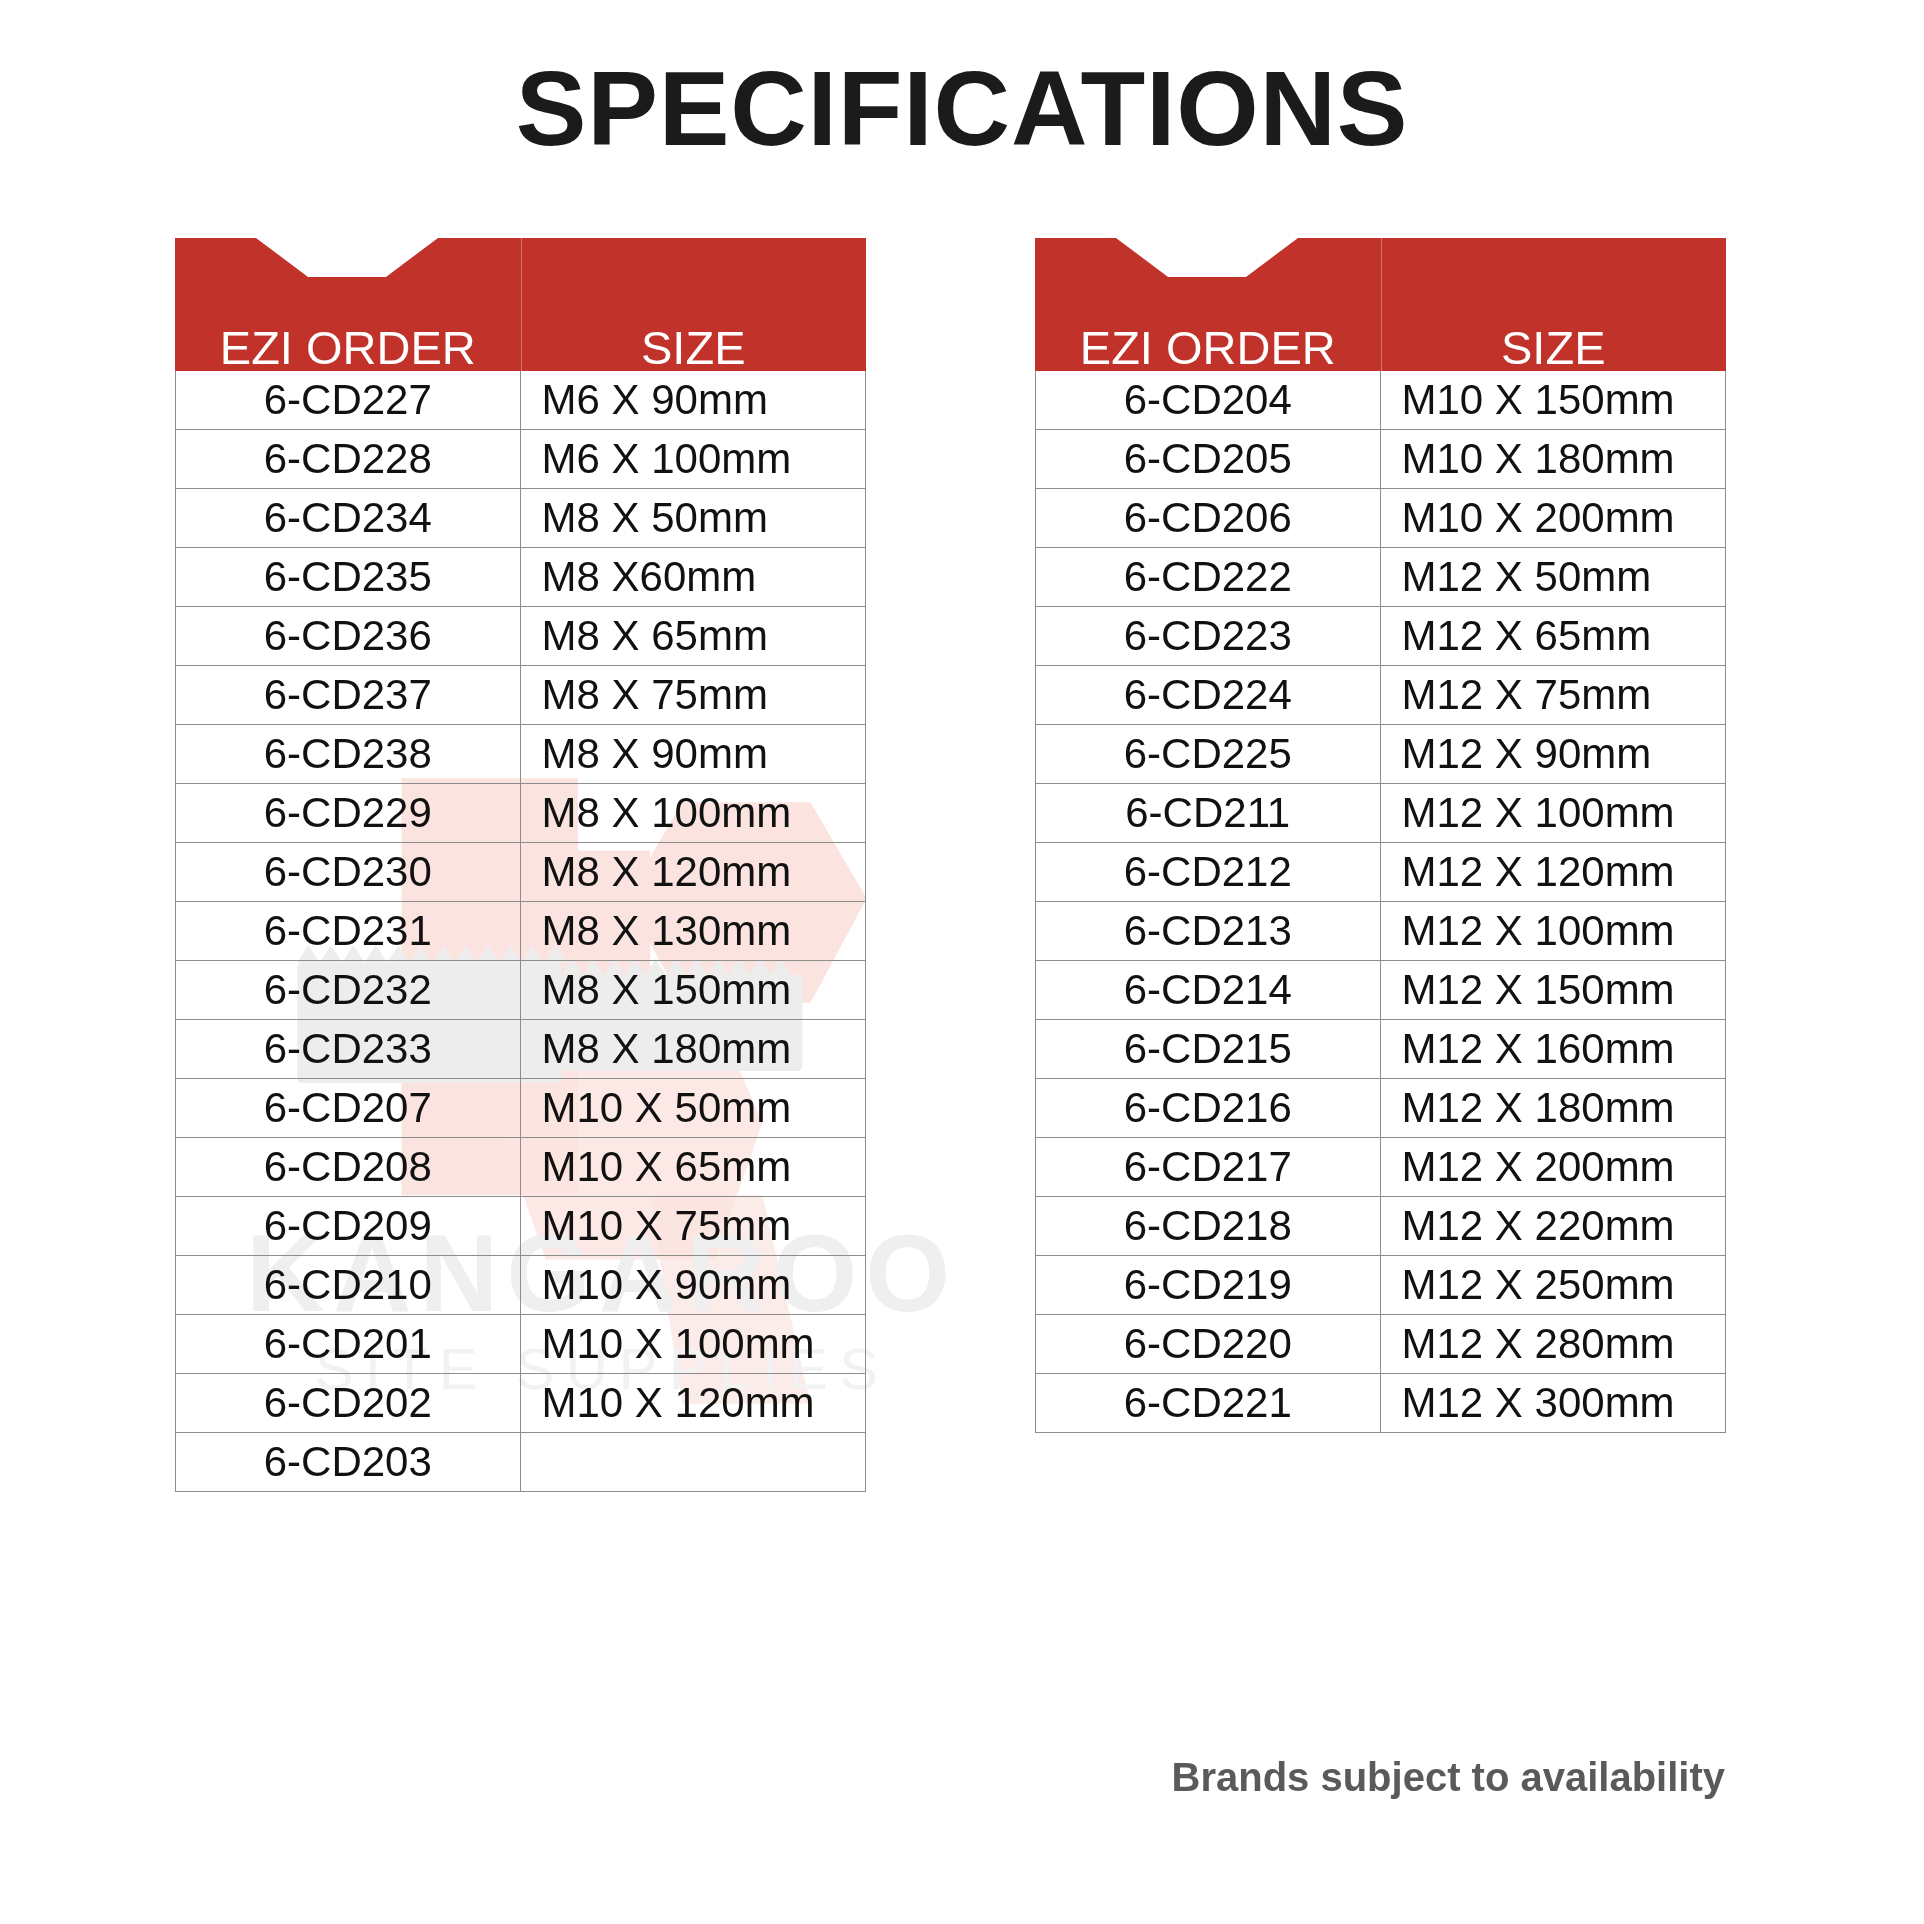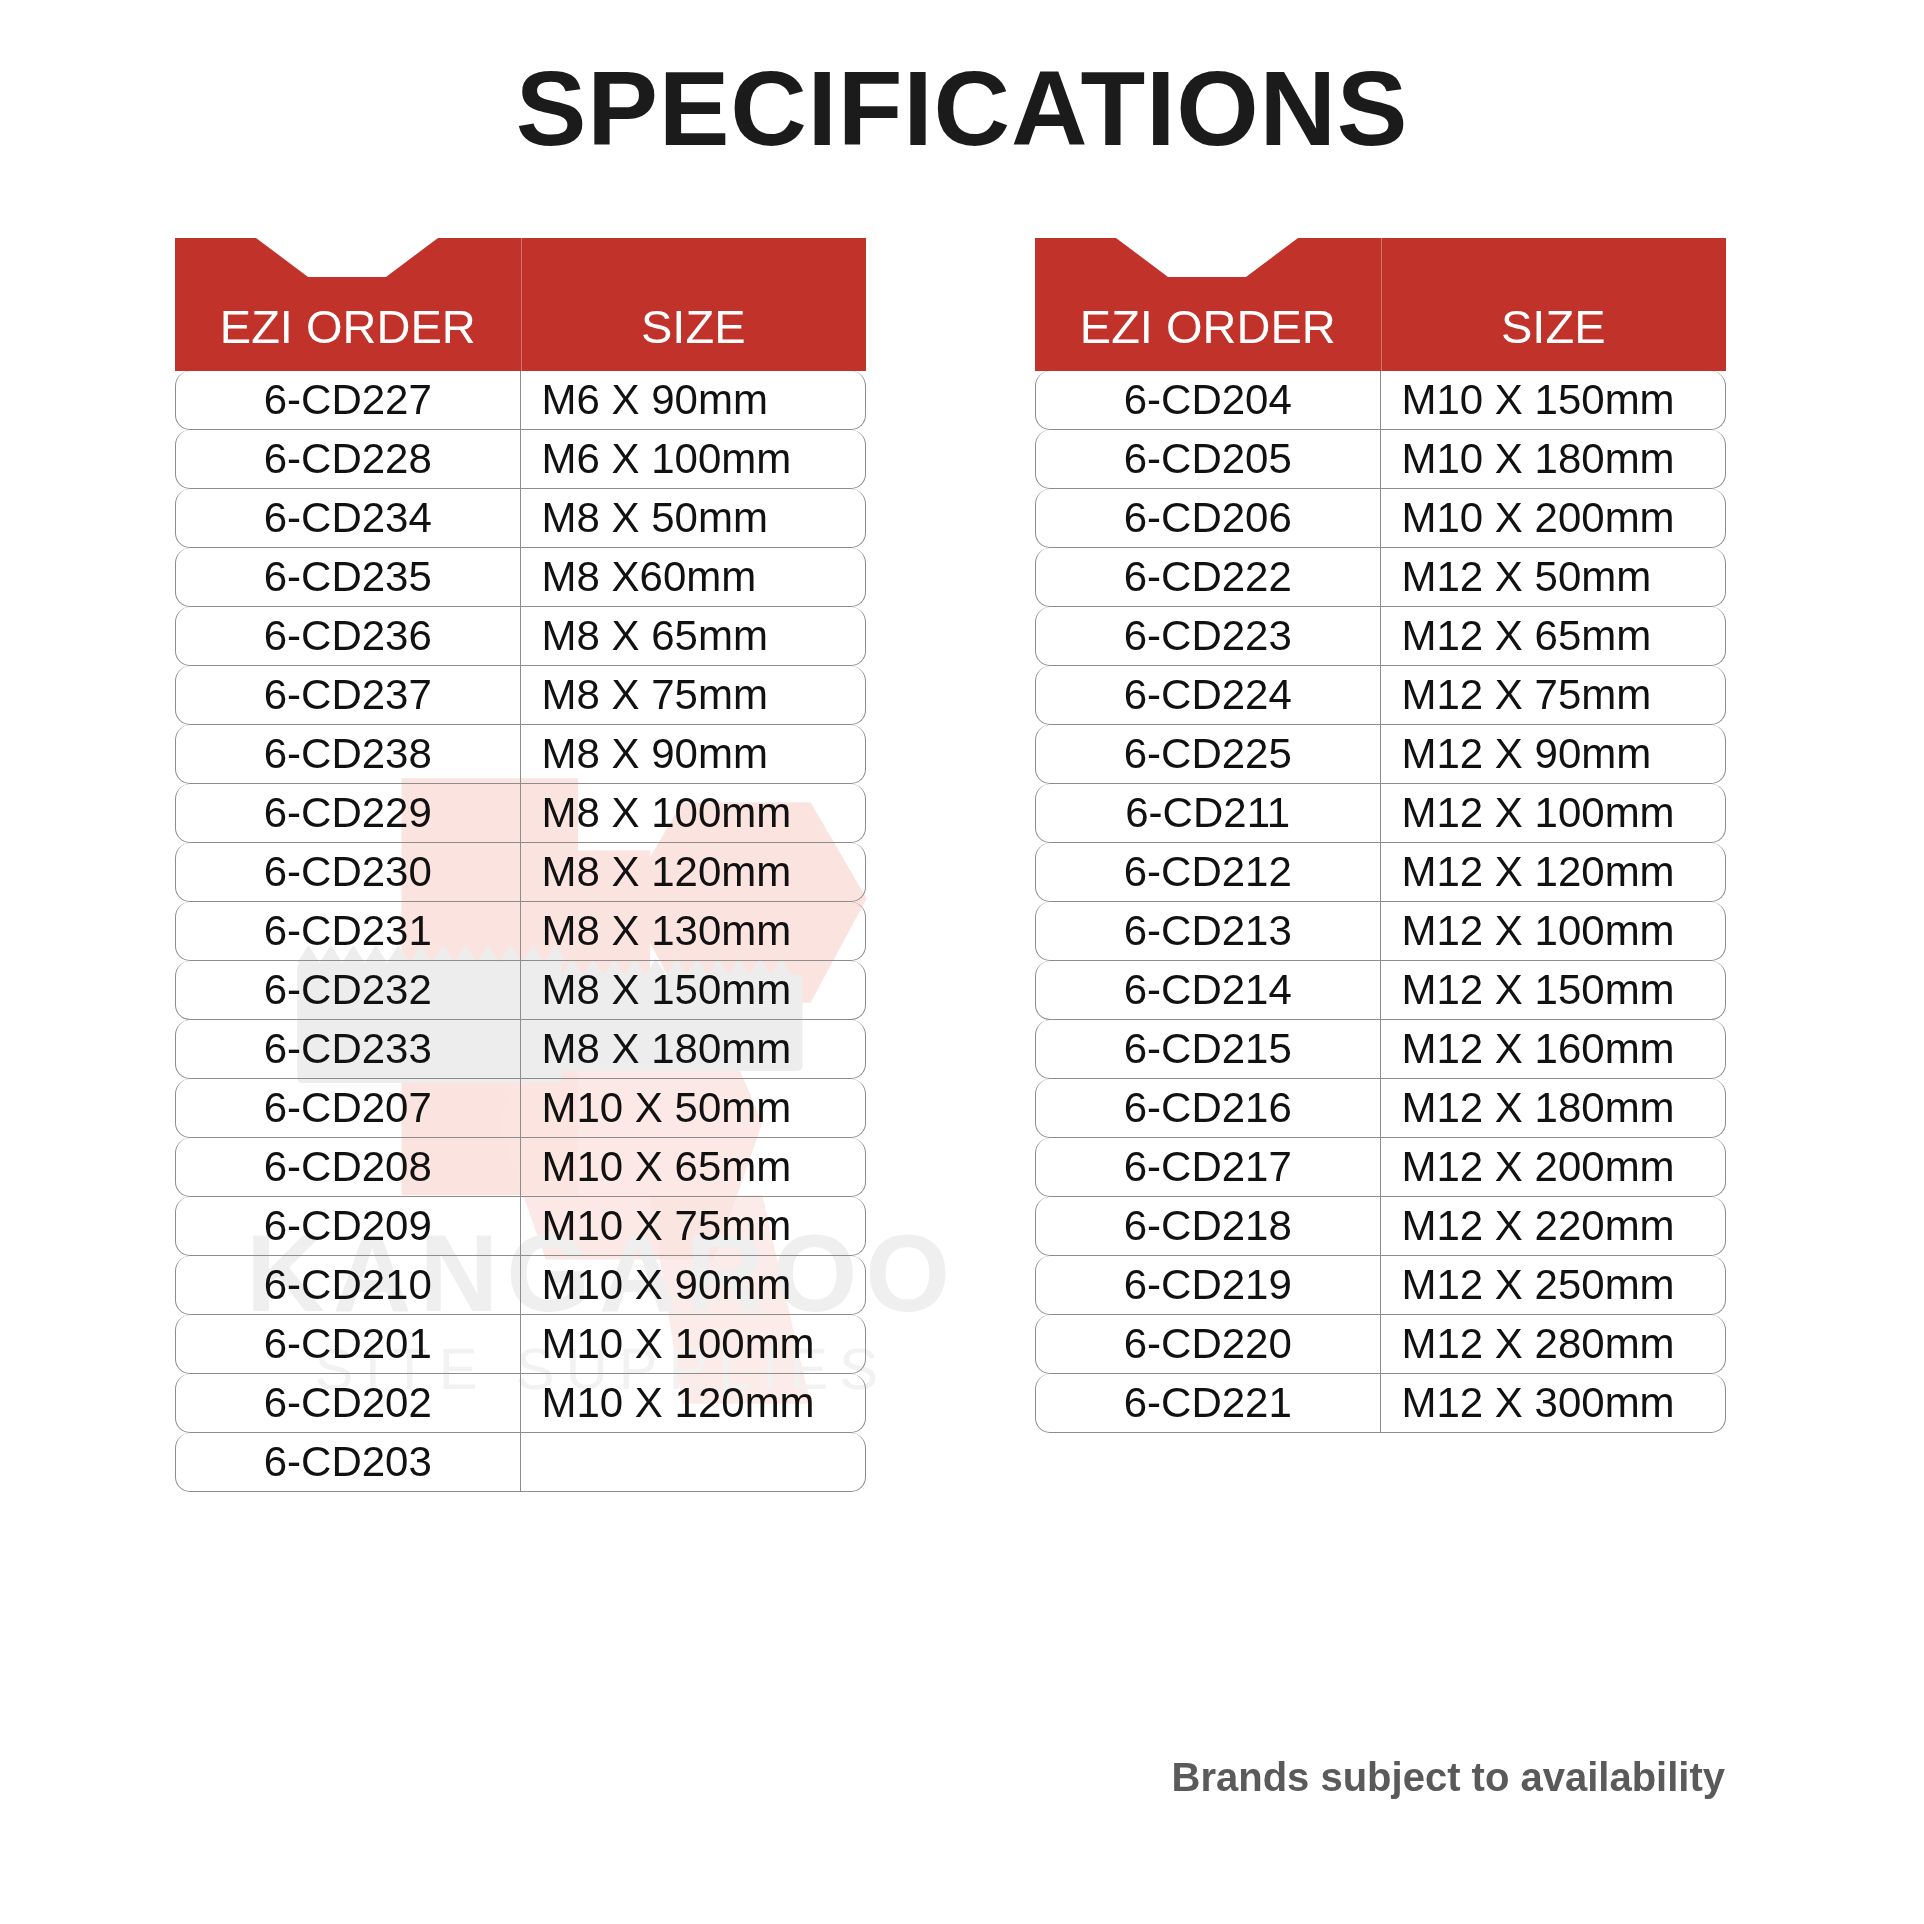--- a/index.html
+++ b/index.html
@@ -103,21 +103,20 @@
     height: 40px;
     background: #ffffff;
     clip-path: polygon(0% 0%, 100% 0%, 71% 100%, 29% 100%);
   }
   .thead .th {
     flex: 0 0 50%;
     color: #ffffff;
     font-size: 47px;
     font-weight: normal;
     text-align: center;
-    padding-bottom: 21px;
     font-family: "Liberation Sans", sans-serif;
     line-height: 1;
     position: relative;
     z-index: 1;
   }
   .thead .th-divider {
     position: absolute;
     left: 50%;
     top: 0;
     width: 0.8px;
@@ -129,21 +128,20 @@
   .tbody { width: 100%; }
 
   .trow {
     display: flex;
     width: 100%;
     height: 59px;
     border-left: 0.8px solid #8d8d8d;
     border-right: 0.8px solid #8d8d8d;
     border-bottom: 0.8px solid #8d8d8d;
     background: transparent;
-    border-radius: 15px;
   }
   .trow .td {
     flex: 0 0 50%;
     font-size: 42px;
     color: #111111;
     display: flex;
     align-items: center;
     font-family: "Liberation Sans", sans-serif;
     line-height: 1;
   }

